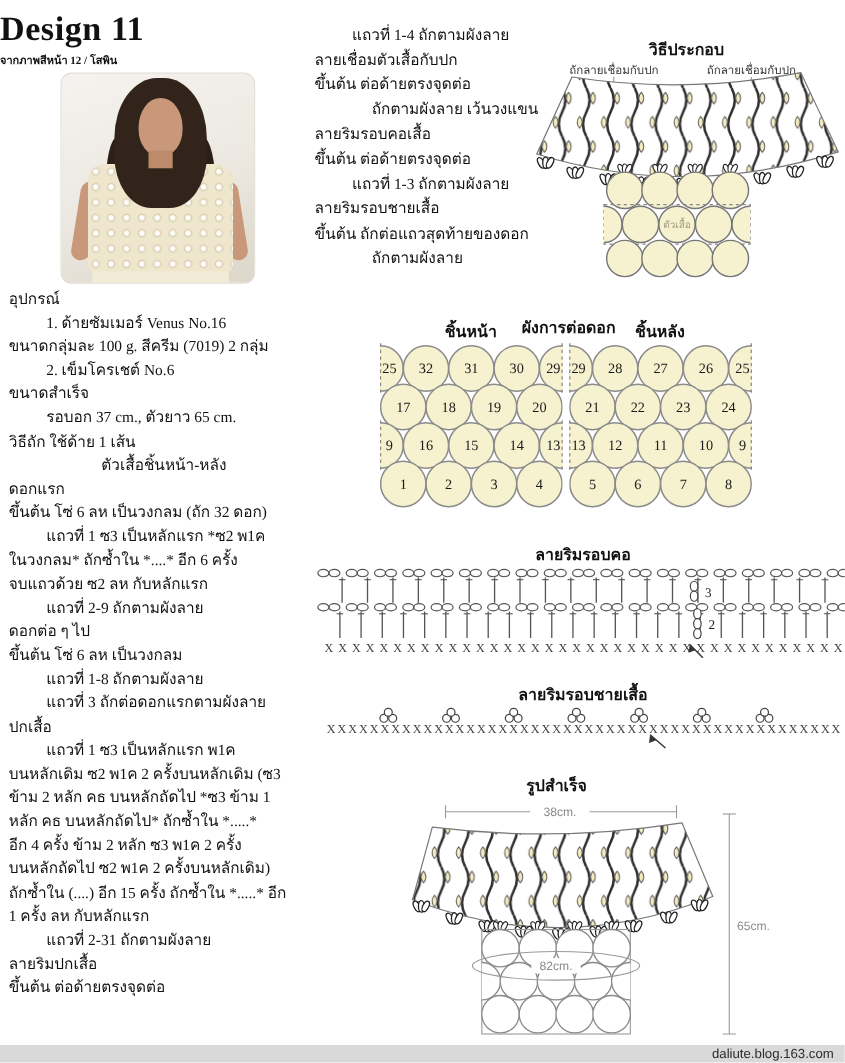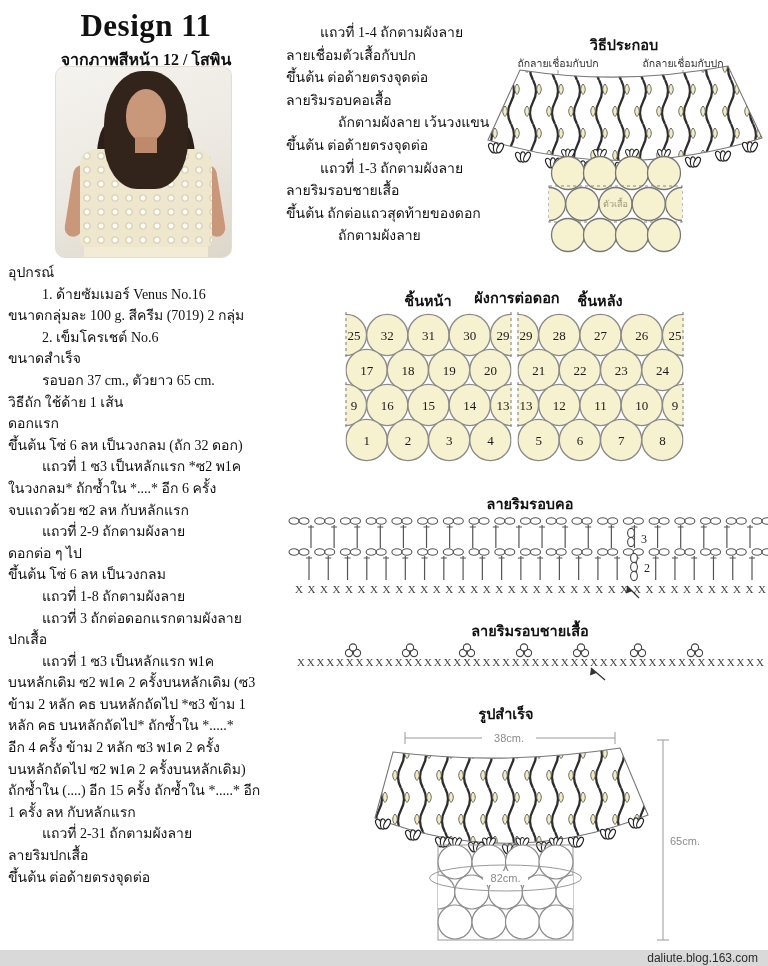--- a/index.html
+++ b/index.html
@@ -1,20 +1,20 @@
 <!DOCTYPE html>
 <html><head>
 <meta charset="utf-8">
 <style>
 *{margin:0;padding:0;box-sizing:border-box}
 html,body{width:768px;height:966px}
 body{position:relative;background:#fff;color:#111;font-family:"Liberation Serif","DejaVu Serif",serif;overflow:hidden}
-#title-block{position:absolute;left:0;top:8px;width:292px;text-align:center}
+#title-block{position:absolute;left:0;top:8px;width:292px;text-align:left}
 #page-title{font-size:31px;font-weight:bold;letter-spacing:.5px}
-#page-subtitle{font-size:16px;font-weight:bold;margin-top:3px}
+#page-subtitle{font-size:10px;font-weight:bold;margin-top:3px}
 #photo{position:absolute;left:55px;top:66px;width:177px;height:192px;border-radius:10px;overflow:hidden;
   background:linear-gradient(160deg,#f5f3ef 0%,#ece8e1 55%,#ddd6c9 100%);border:1px solid #e2ded6}
 .hair{position:absolute;left:48px;top:4px;width:84px;height:118px;background:#32241b;border-radius:46% 46% 40% 40%}
 .hair-l{position:absolute;left:40px;top:58px;width:26px;height:112px;background:#2c1f17;border-radius:40%}
 .hair-r{position:absolute;left:112px;top:58px;width:28px;height:118px;background:#2c1f17;border-radius:40%}
 .face{position:absolute;left:70px;top:22px;width:40px;height:53px;background:#c9977a;border-radius:50% 50% 46% 46%}
 .neck{position:absolute;left:79px;top:70px;width:22px;height:16px;background:#bd8a6b}
 .arm-l{position:absolute;left:13px;top:98px;width:17px;height:72px;background:#c9977a;border-radius:9px;transform:rotate(9deg)}
 .arm-r{position:absolute;left:148px;top:98px;width:17px;height:72px;background:#c9977a;border-radius:9px;transform:rotate(-9deg)}
 .crochet-top{position:absolute;left:24px;top:82px;width:132px;height:98px;background:#efe7cd;border-radius:16px 16px 6px 6px;
@@ -62,20 +62,21 @@
 </div>
 
 <div id="left-col">
     <div class="tline"><span class="bold">อุปกรณ์</span></div>
     <div class="tline ind1"><span>1.  ด้ายซัมเมอร์  Venus  No.16</span></div>
     <div class="tline"><span>ขนาดกลุ่มละ 100 g. สีครีม (7019) 2 กลุ่ม</span></div>
     <div class="tline ind1"><span>2. เข็มโครเชต์ </span><span class="bold">No.6</span></div>
     <div class="tline"><span class="bold">ขนาดสำเร็จ</span></div>
     <div class="tline ind1"><span>รอบอก 37 cm., ตัวยาว 65 cm.</span></div>
     <div class="tline"><span class="bold">วิธีถัก</span><span> ใช้ด้าย 1 เส้น</span></div>
+    <div class="tline ctr"><span class="bold">ตัวเสื้อชิ้นหน้า-หลัง</span></div>
     <div class="tline"><span class="bold">ดอกแรก</span></div>
     <div class="tline"><span class="bold">ขึ้นต้น</span><span> โซ่ 6 ลห เป็นวงกลม  (ถัก 32 ดอก)</span></div>
     <div class="tline ind1"><span class="bold">แถวที่ 1</span><span> ซ3 เป็นหลักแรก *ซ2 พ1ค</span></div>
     <div class="tline"><span>ในวงกลม*  ถักซ้ำใน  *....*  อีก 6 ครั้ง</span></div>
     <div class="tline"><span>จบแถวด้วย ซ2 ลห กับหลักแรก</span></div>
     <div class="tline ind1"><span class="bold">แถวที่ 2-9</span><span> ถักตามผังลาย</span></div>
     <div class="tline"><span class="bold">ดอกต่อ ๆ ไป</span></div>
     <div class="tline"><span class="bold">ขึ้นต้น</span><span> โซ่ 6 ลห เป็นวงกลม</span></div>
     <div class="tline ind1"><span class="bold">แถวที่ 1-8</span><span> ถักตามผังลาย</span></div>
     <div class="tline ind1"><span class="bold">แถวที่ 3</span><span> ถักต่อดอกแรกตามผังลาย</span></div>
@@ -89,22 +90,22 @@
     <div class="tline"><span>ถักซ้ำใน (....) อีก 15 ครั้ง ถักซ้ำใน *.....* อีก</span></div>
     <div class="tline"><span>1 ครั้ง ลห กับหลักแรก</span></div>
     <div class="tline ind1"><span class="bold">แถวที่ 2-31</span><span> ถักตามผังลาย</span></div>
     <div class="tline"><span class="bold">ลายริมปกเสื้อ</span></div>
     <div class="tline"><span class="bold">ขึ้นต้น</span><span> ต่อด้ายตรงจุดต่อ</span></div>
   </div>
 <div id="mid-col">
     <div class="tline ind1"><span class="bold">แถวที่ 1-4</span><span> ถักตามผังลาย</span></div>
     <div class="tline"><span class="bold">ลายเชื่อมตัวเสื้อกับปก</span></div>
     <div class="tline"><span class="bold">ขึ้นต้น</span><span> ต่อด้ายตรงจุดต่อ</span></div>
+    <div class="tline ind2"><span>ถักตามผังลาย เว้นวงแขน</span></div>
     <div class="tline"><span class="bold">ลายริมรอบคอเสื้อ</span></div>
-    <div class="tline ind2"><span>ถักตามผังลาย เว้นวงแขน</span></div>
     <div class="tline"><span class="bold">ขึ้นต้น</span><span> ต่อด้ายตรงจุดต่อ</span></div>
     <div class="tline ind1"><span class="bold">แถวที่ 1-3</span><span> ถักตามผังลาย</span></div>
     <div class="tline"><span class="bold">ลายริมรอบชายเสื้อ</span></div>
     <div class="tline"><span class="bold">ขึ้นต้น</span><span> ถักต่อแถวสุดท้ายของดอก</span></div>
     <div class="tline ind2"><span>ถักตามผังลาย</span></div>
   </div>
 
 <svg id="assembly-svg" width="292" height="252" viewBox="0 0 292 252">
   <defs>
     <pattern id="collarpat1" width="22" height="44" patternUnits="userSpaceOnUse">

